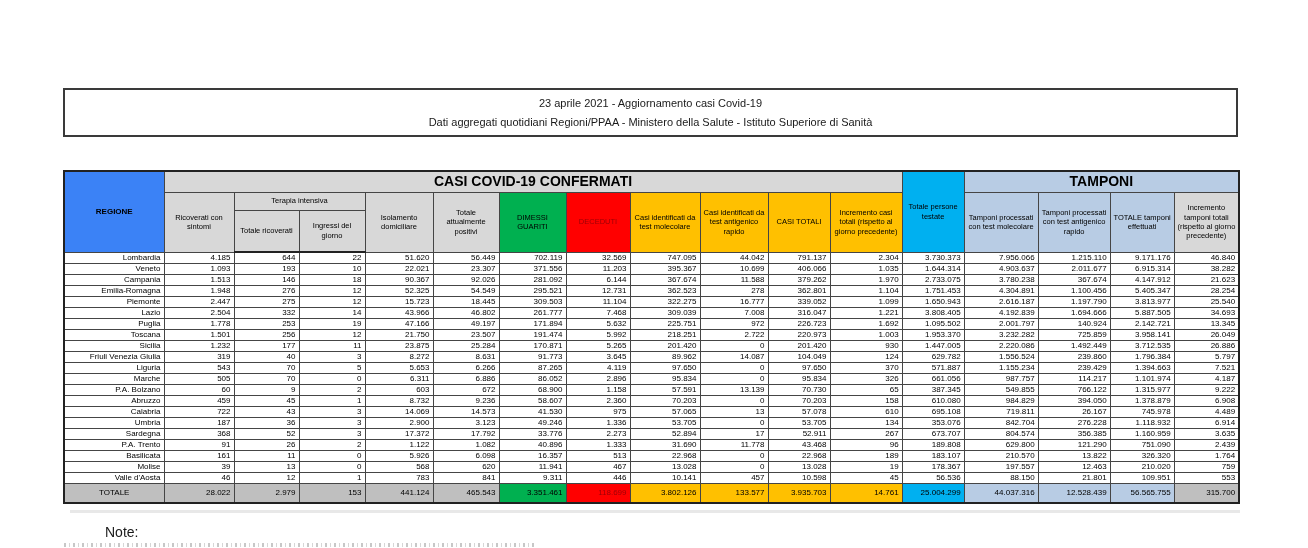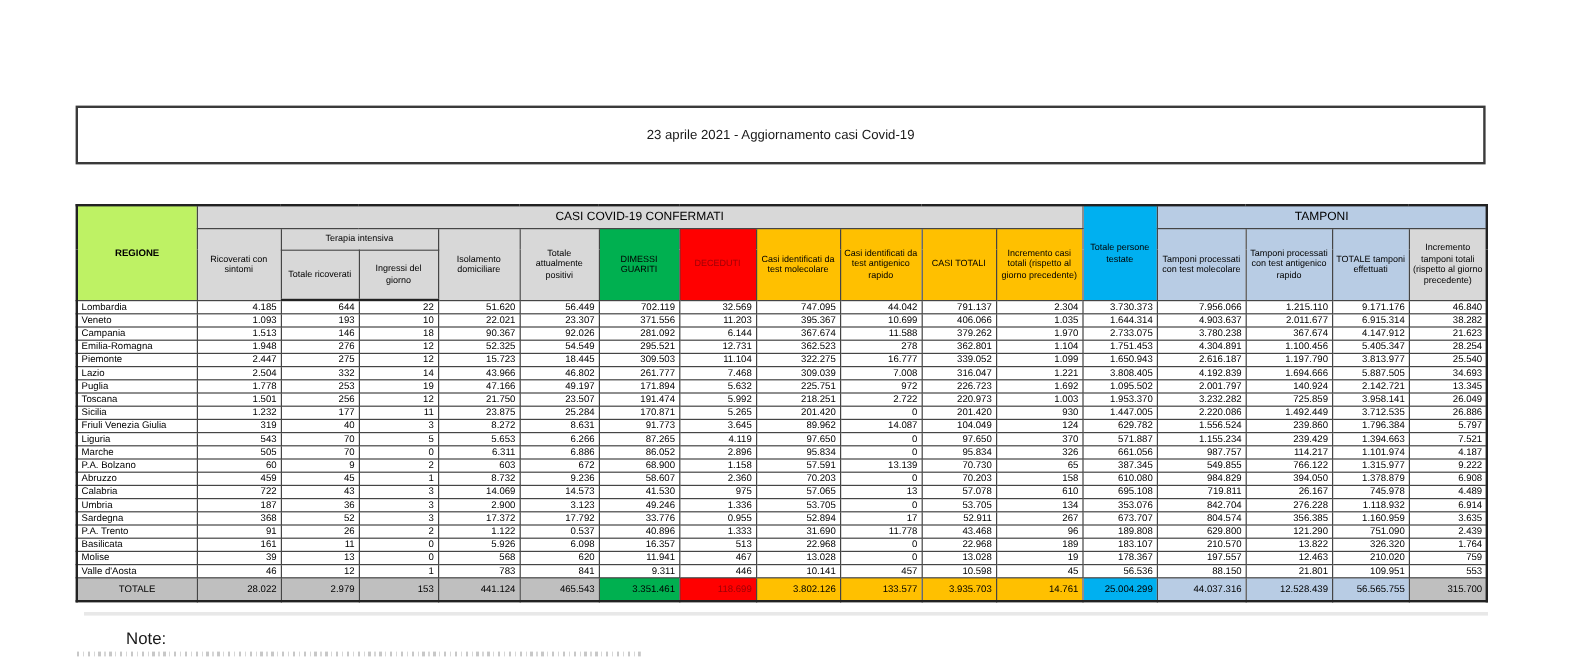--- a/index.html
+++ b/index.html
@@ -17,32 +17,32 @@
 
   .table-wrap { position:absolute; left:63px; top:170px; }
   table.covid {
     border-collapse:collapse; table-layout:fixed; width:1175px;
     border:2px solid #222;
   }
   table.covid th, table.covid td {
     border:1px solid #454545; overflow:hidden; vertical-align:middle;
   }
   thead th { font-weight:normal; font-size:7.5px; line-height:1.25; text-align:center; padding:1px 2px; }
-  th.group-label { font-size:10px; font-weight:normal; }
-  th.regione-h { font-size:8px; font-weight:bold; background:#bef264;text-align:center; }
+  th.group-label { font-size:14px; font-weight:bold; }
+  th.regione-h { font-size:8px; font-weight:bold; background:#3b82f6;text-align:center; }
   .bg-hgray { background:#d8d8d8; }
   .bg-green { background:#00b050; }
   .bg-red   { background:#ff0000; color:#9c0006;margin-top:28px; }
   .bg-yellow{ background:#ffc000; }
   .bg-cyan  { background:#00b0f0; }
   .bg-lblue { background:#b8cce4; }
   .bg-tgray { background:#bfbfbf; }
 
   tbody td { font-size:8px; height:11px; padding:0 3px; background:#fff; }
-  tbody td.region { text-align:left; }
+  tbody td.region { text-align:right; }
   tbody td.num { text-align:right; }
   td.col-pt, th.col-pt { border-left:2px solid #222; border-right:2px solid #222;margin-left:14px; }
   thead tr:last-child th { border-bottom:2px solid #222; }
 
   tr.totale td { font-weight:normal; font-size:8px; height:20px; }
   tr.totale td.label { text-align:center; }
   tr.totale td.num { text-align:right; }
 
   .note { position:absolute; left:64px; top:524px; font-size:14px; color:#1a1a1a;padding-left:41px; }
   .truncated-line {
@@ -52,20 +52,21 @@
   }
   .table-shadow { position:absolute; left:70px; top:510px; width:1170px; height:3px; background:#d9d9d9; opacity:.6; }
 </style>
 </head>
 <body>
 
 <div class="page">
 
   <div class="title-box">
     <div class="tline">23 aprile 2021 - Aggiornamento casi Covid-19</div>
+    <div class="tline">Dati aggregati quotidiani Regioni/PPAA - Ministero della Salute - Istituto Superiore di Sanità</div>
   </div>
 
   <div class="table-wrap">
     <table class="covid">
       <colgroup>
         <col style="width:100px">
           <col style="width:70px">
           <col style="width:65px">
           <col style="width:66px">
         <col style="width:68px">
@@ -416,38 +417,38 @@
             <td class="num">6.914</td>
           </tr>
           <tr>
             <td class="region">Sardegna</td>
             <td class="num">368</td>
             <td class="num">52</td>
             <td class="num">3</td>
             <td class="num">17.372</td>
             <td class="num">17.792</td>
             <td class="num">33.776</td>
-            <td class="num">0.955</td>
+            <td class="num">2.273</td>
             <td class="num">52.894</td>
             <td class="num">17</td>
             <td class="num">52.911</td>
             <td class="num">267</td>
             <td class="num col-pt">673.707</td>
             <td class="num">804.574</td>
             <td class="num">356.385</td>
             <td class="num">1.160.959</td>
             <td class="num">3.635</td>
           </tr>
           <tr>
             <td class="region">P.A. Trento</td>
             <td class="num">91</td>
             <td class="num">26</td>
             <td class="num">2</td>
             <td class="num">1.122</td>
-            <td class="num">0.537</td>
+            <td class="num">1.082</td>
             <td class="num">40.896</td>
             <td class="num">1.333</td>
             <td class="num">31.690</td>
             <td class="num">11.778</td>
             <td class="num">43.468</td>
             <td class="num">96</td>
             <td class="num col-pt">189.808</td>
             <td class="num">629.800</td>
             <td class="num">121.290</td>
             <td class="num">751.090</td>

